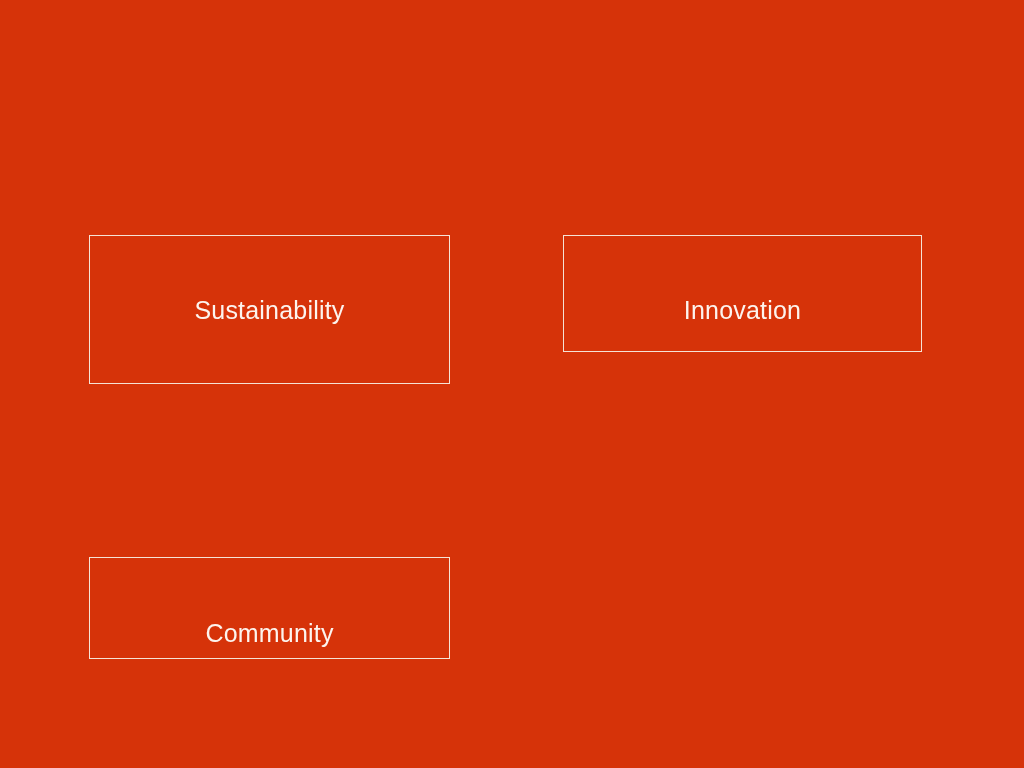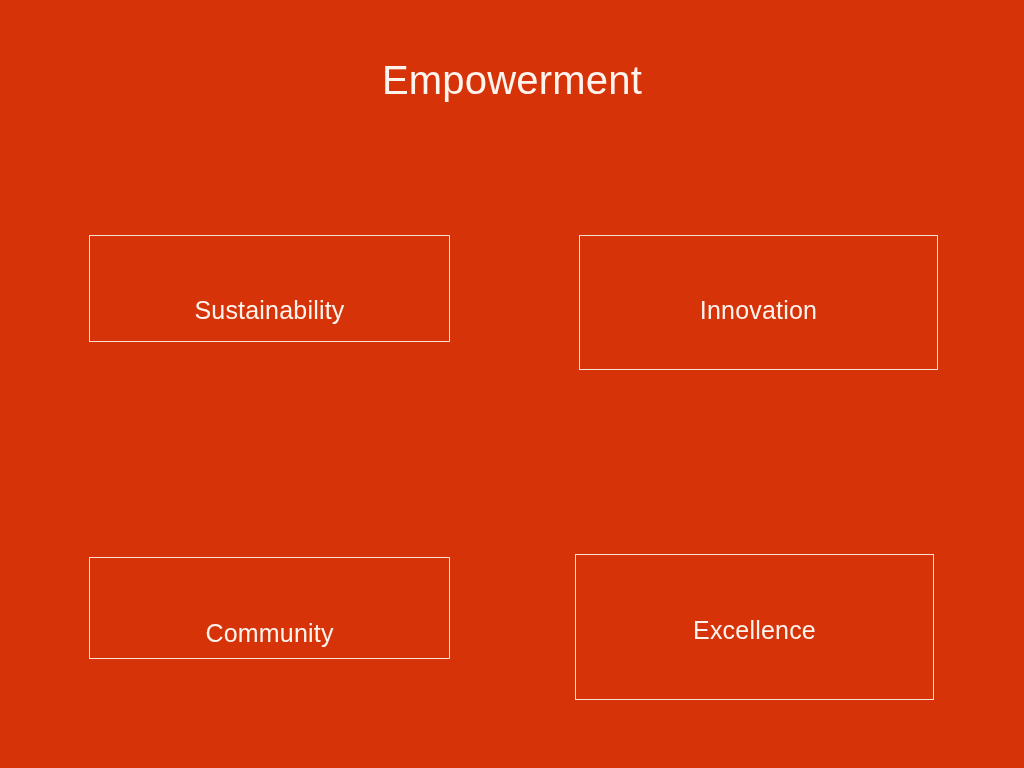--- a/index.html
+++ b/index.html
@@ -56,27 +56,27 @@
     color: #fdf4ee;
     line-height: 1.2;
     white-space: nowrap;
   }
 
   
   #box-sustainability {
     left: 89px;
     top: 235px;
     width: 361px;
-    height: 107px;
+    height: 149px;
   }
   #box-innovation {
-    left: 579px;
+    left: 563px;
     top: 235px;
     width: 359px;
-    height: 135px;
+    height: 117px;
   }
 
   
   #box-community {
     left: 89px;
     top: 557px;
     width: 361px;
     height: 102px;
   }
   #box-excellence {
@@ -90,31 +90,27 @@
   #box-sustainability .value-box-label { top: 59px; }
   #box-innovation     .value-box-label { top: 59px; }
   #box-community      .value-box-label { top: 60px; }
   #box-excellence     .value-box-label { top: 60px; }
 </style>
 </head>
 <body>
 
 <div id="slide">
 
-  <div id="slide-title">Empowerment</div>
 
   <div class="value-box" id="box-sustainability">
     <div class="value-box-label">Sustainability</div>
   </div>
 
   <div class="value-box" id="box-innovation">
     <div class="value-box-label">Innovation</div>
   </div>
 
   <div class="value-box" id="box-community">
     <div class="value-box-label">Community</div>
   </div>
 
-  <div class="value-box" id="box-excellence">
-    <div class="value-box-label">Excellence</div>
-  </div>
 
 </div>
 
 </body></html>

